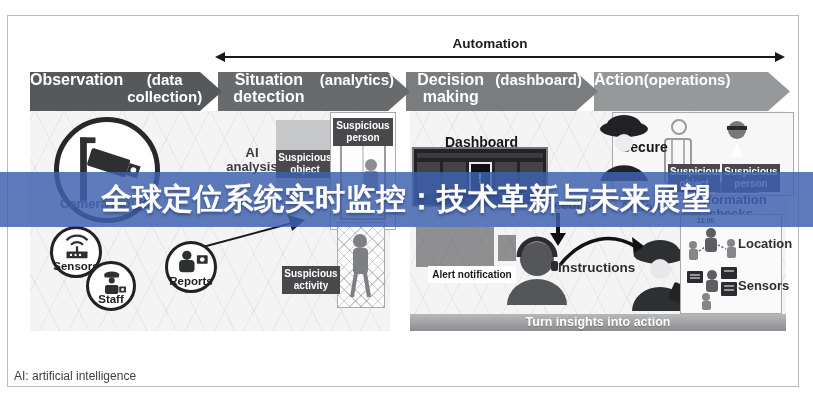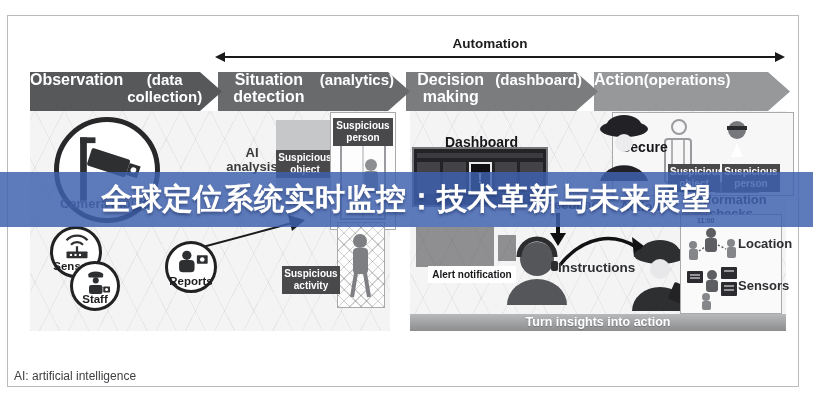--- a/index.html
+++ b/index.html
@@ -145,21 +145,21 @@
         <path d="M12,14 a11,11 0 0 1 16,0" fill="none" stroke="#2e2f31" stroke-width="3"></path>
         <path d="M6,8 a19,19 0 0 1 28,0" fill="none" stroke="#2e2f31" stroke-width="3"></path>
         <line x1="20" y1="16" x2="20" y2="24" stroke="#2e2f31" stroke-width="3"></line>
         <rect class="dk" x="6" y="23" width="28" height="9" rx="1"></rect>
         <circle cx="12" cy="27.5" r="1.6" fill="#fff"></circle>
           <circle cx="18" cy="27.5" r="1.6" fill="#fff"></circle>
           <circle cx="24" cy="27.5" r="1.6" fill="#fff"></circle>
       </svg>
       <div class="src-label">Sensors</div>
     </div>
-    <div class="src-circle" style="left:40px; top:150px; width:50px; height:50px;">
+    <div class="src-circle" style="left:56px; top:150px; width:50px; height:50px;">
       <svg style="position:absolute;left:10px;top:4px;" width="30" height="28" viewBox="0 0 40 36">
         <ellipse class="dk" cx="17" cy="8" rx="10" ry="4"></ellipse>
         <rect class="dk" x="7" y="8" width="20" height="4" rx="2"></rect>
         <circle cx="17" cy="16" r="4" fill="#2e2f31"></circle>
         <rect class="dk" x="8" y="22" width="18" height="12" rx="3"></rect>
         <rect class="dk" x="27" y="24" width="9" height="8" rx="1"></rect>
         <circle cx="31.5" cy="28" r="2" fill="#fff"></circle>
       </svg>
       <div class="src-label">Staff</div>
     </div>

